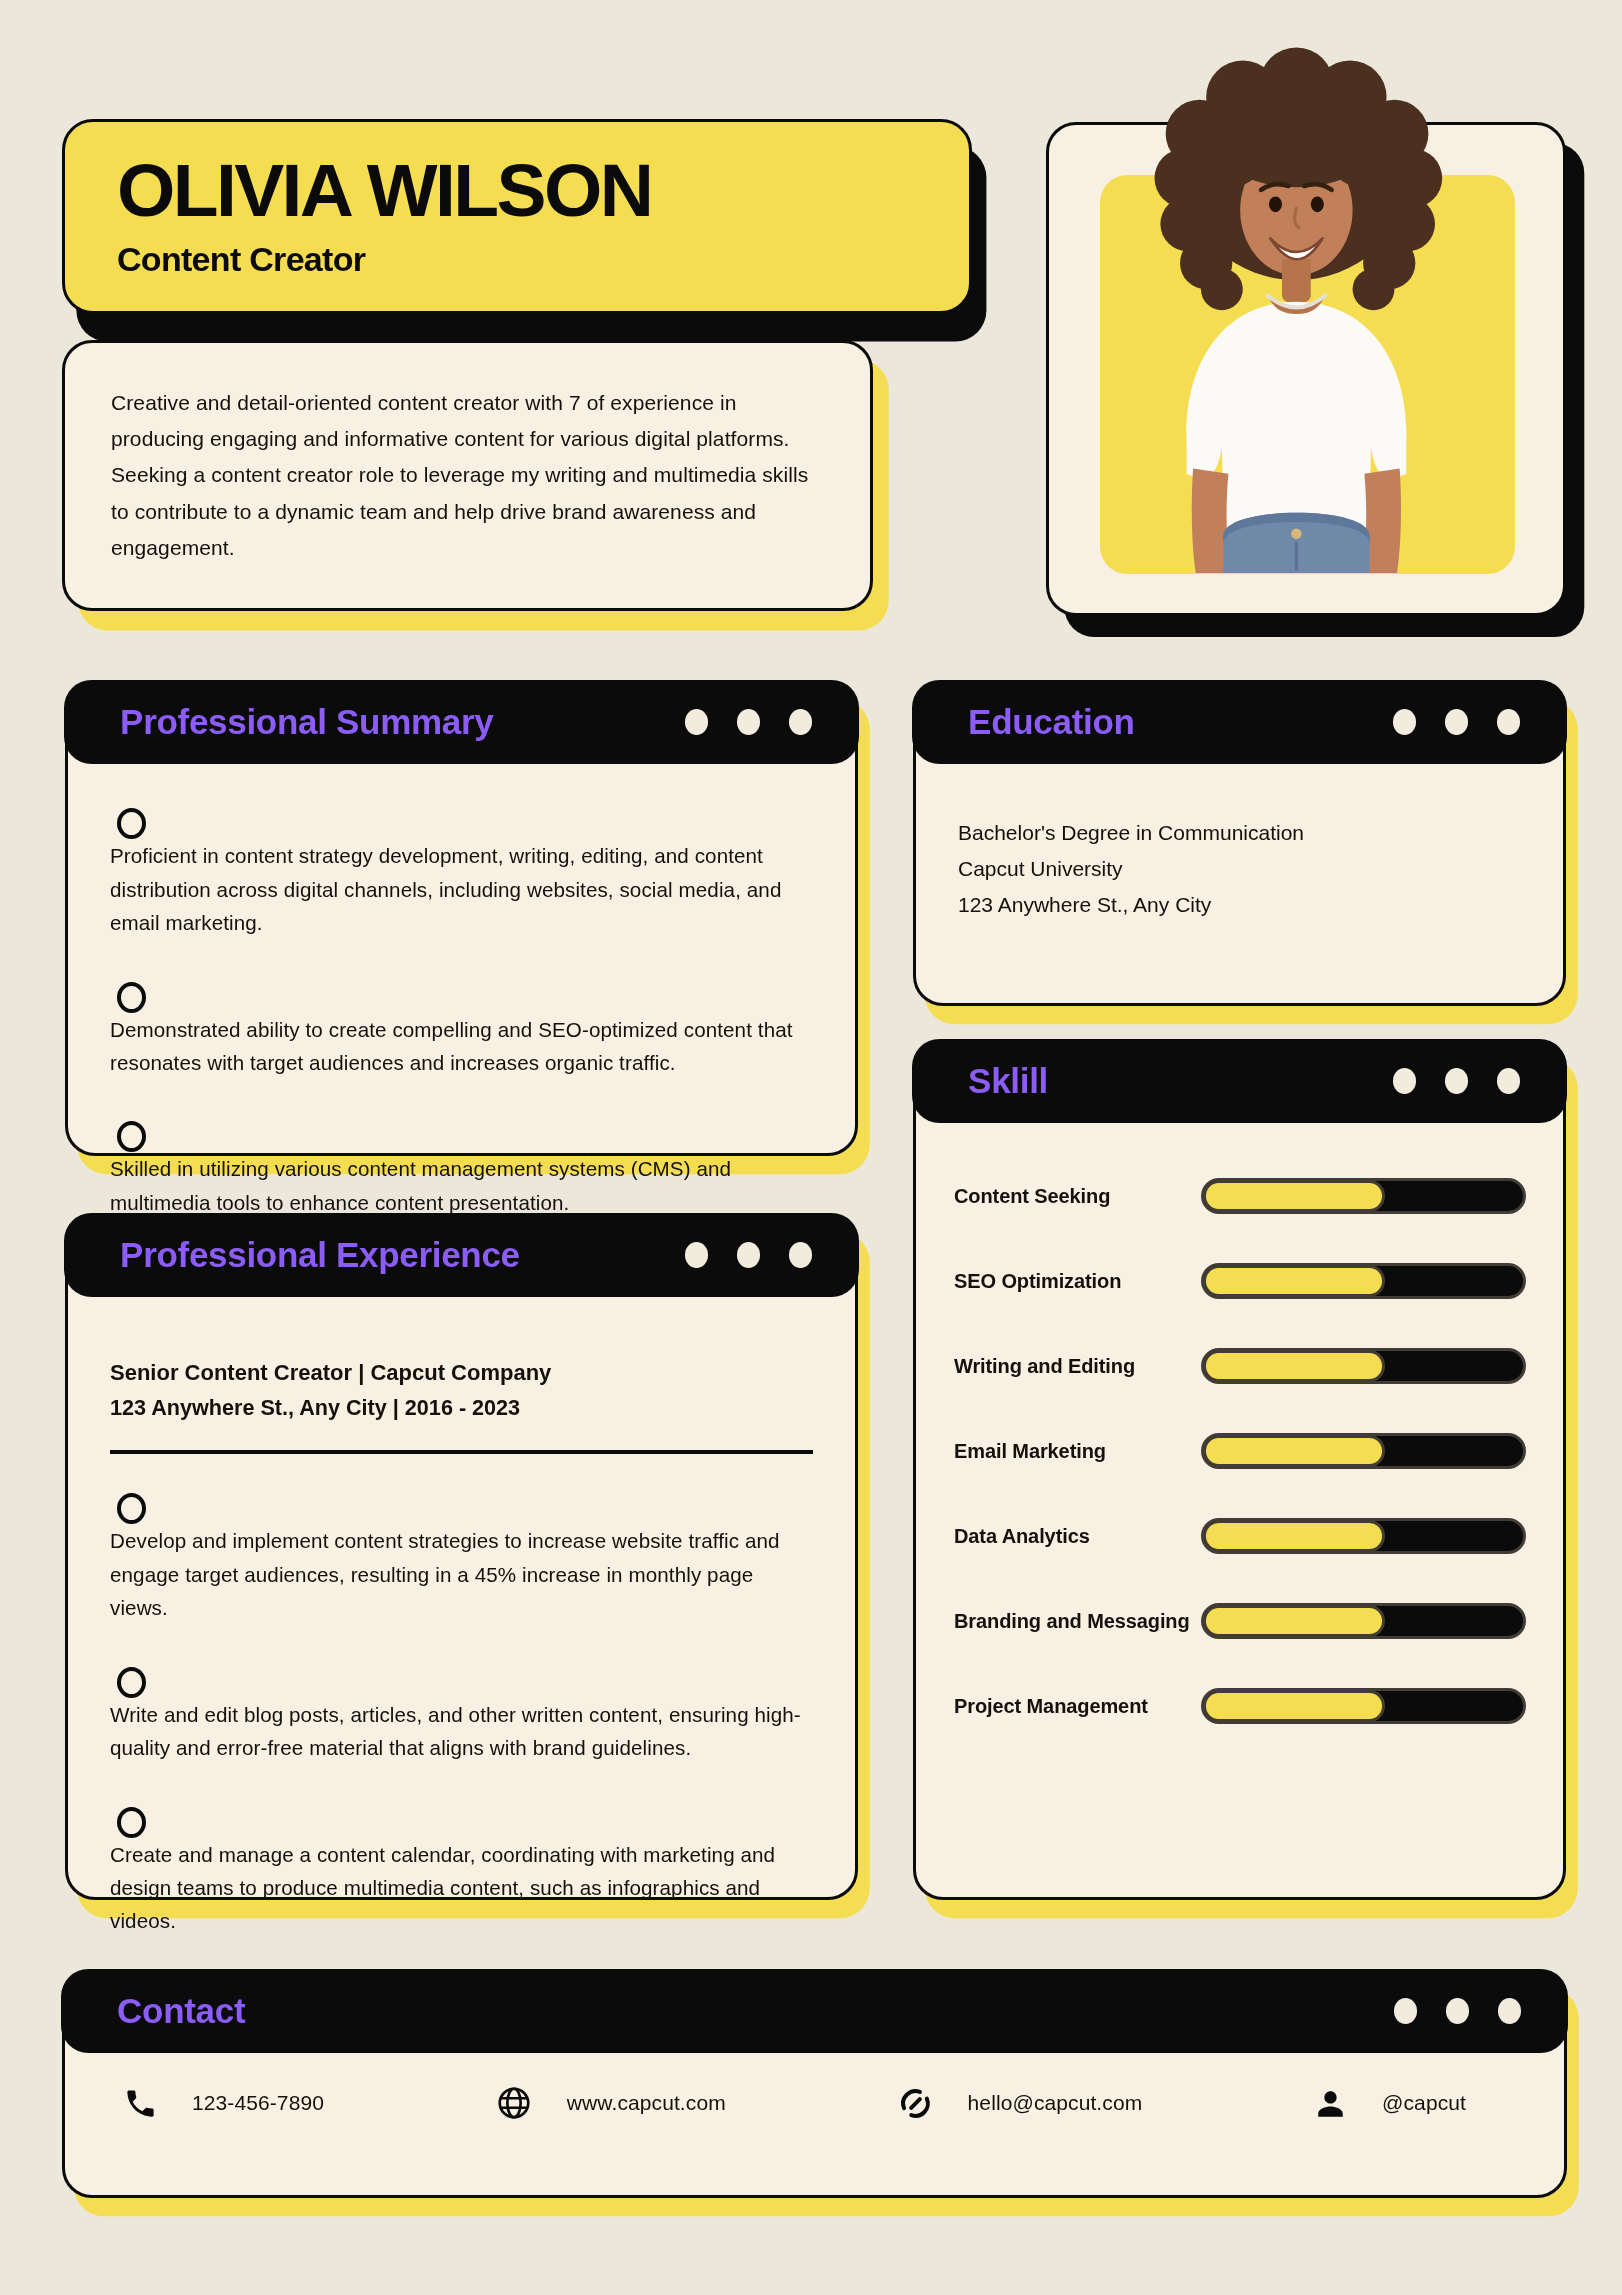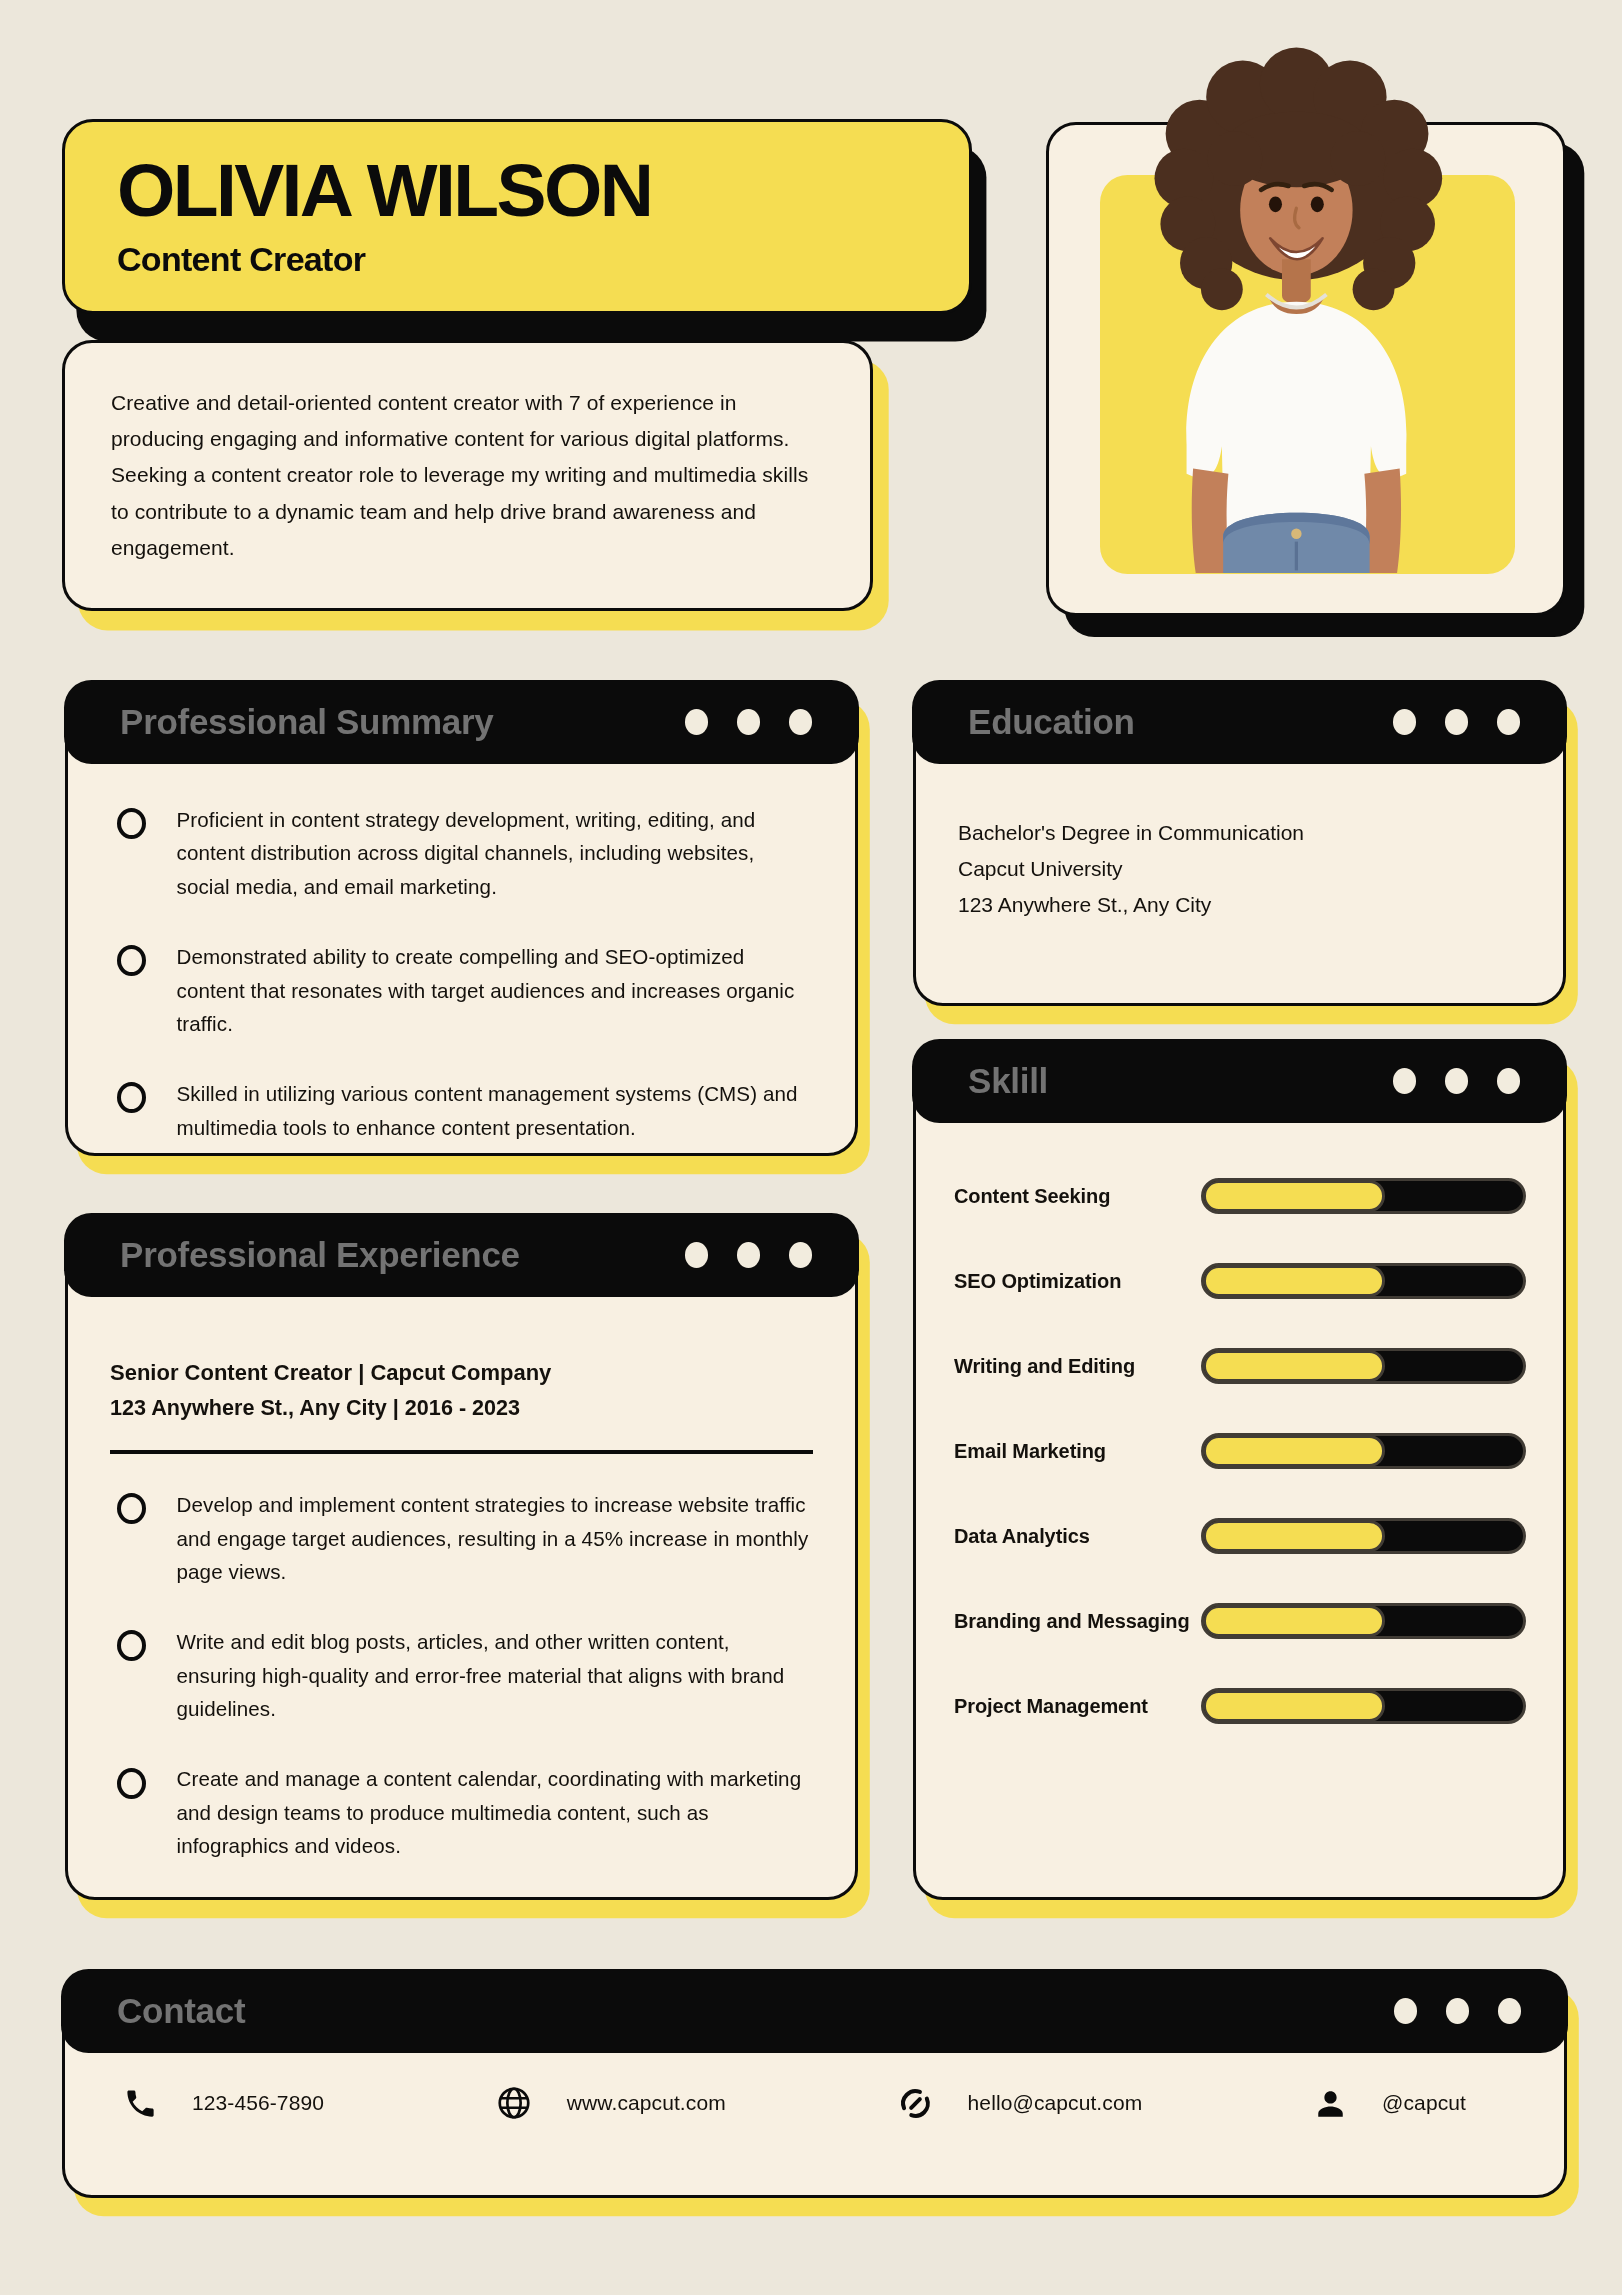--- a/index.html
+++ b/index.html
@@ -25,28 +25,28 @@
   .intro-card { position:absolute; left:62px; top:340px; width:811px; height:271px;
     background:#F8F0E2; border:3.9px solid #0B0B0B; border-radius:30px;
     box-shadow:15.7px 19.6px 0 #F5DD52; display:flex; align-items:center; padding:26px 46px; }
   .intro-text { font-size:21px; line-height:1.72; color:#14110D; letter-spacing:0.1px; }
 
   
   .panel { position:absolute; background:#F8F0E2; border:3.9px solid #0B0B0B; border-radius:30px;
     box-shadow:11.8px 18.3px 0 #F5DD52; }
   .panel-header { background:#0B0B0B; border-radius:27.5px; margin:-3.9px -3.9px 0 -3.9px; height:84px;
     display:flex; align-items:center; justify-content:space-between; padding:0 47px 0 56px; }
-  .panel-title { color:#737373; font-size:35px; font-weight:700; letter-spacing:-0.3px; }
+  .panel-title { color:#8b5cf6; font-size:35px; font-weight:700; letter-spacing:-0.3px; }
   .dots { display:flex; gap:29px; }
   .dots i { display:block; width:23px; height:25.5px; border-radius:50%; background:#F2ECDE; }
 
   .panel-body { padding:39px 42px 26px 42px; }
 
   
-  .bullet-row { display:flex; align-items:flex-start; margin-bottom:37px; }
+  .bullet-row { display:flex; align-items:flex-start; margin-bottom:37px;flex-direction:column; }
   .bullet-circle { flex:none; width:29px; height:31px; border:4.6px solid #0B0B0B; border-radius:50%;
     margin:5.2px 31px 0 6.5px; background:transparent; }
   .bullet-text { font-size:20.6px; line-height:1.62; color:#14110D; letter-spacing:0.1px; }
 
   
   .summary-panel    { left:65px;  top:681px; width:793px; height:475px;  }
   .experience-panel { left:65px;  top:1214px; width:793px; height:686px; }
   .education-panel  { left:913px; top:681px; width:653px;  height:325px;  }
   .skills-panel     { left:913px; top:1040px; width:653px;  height:860px; }
   .contact-panel    { left:62px;   top:1970px; width:1505px; height:228px;  }

